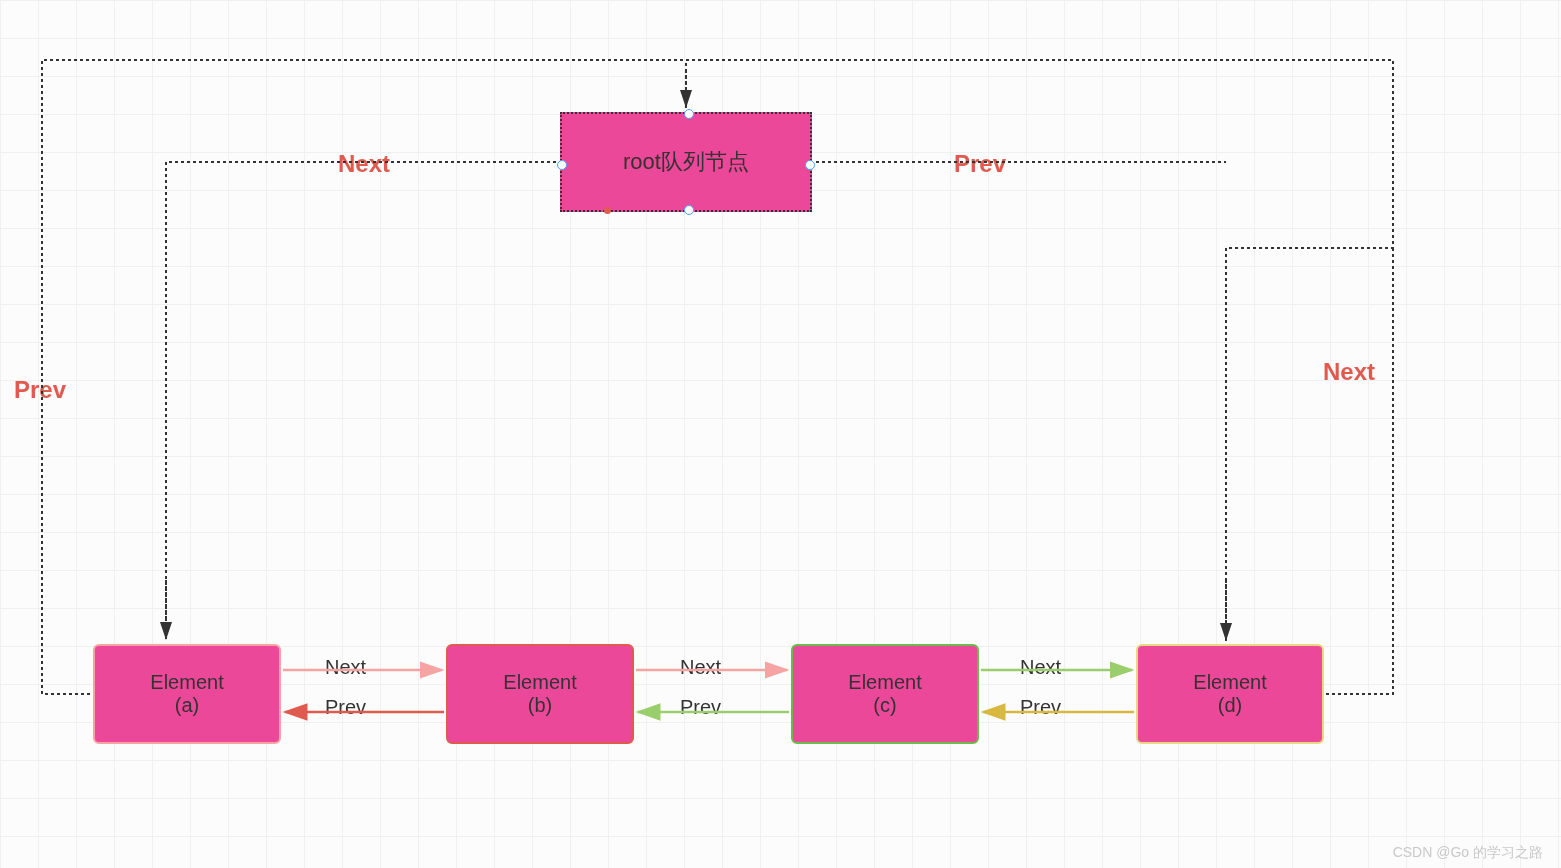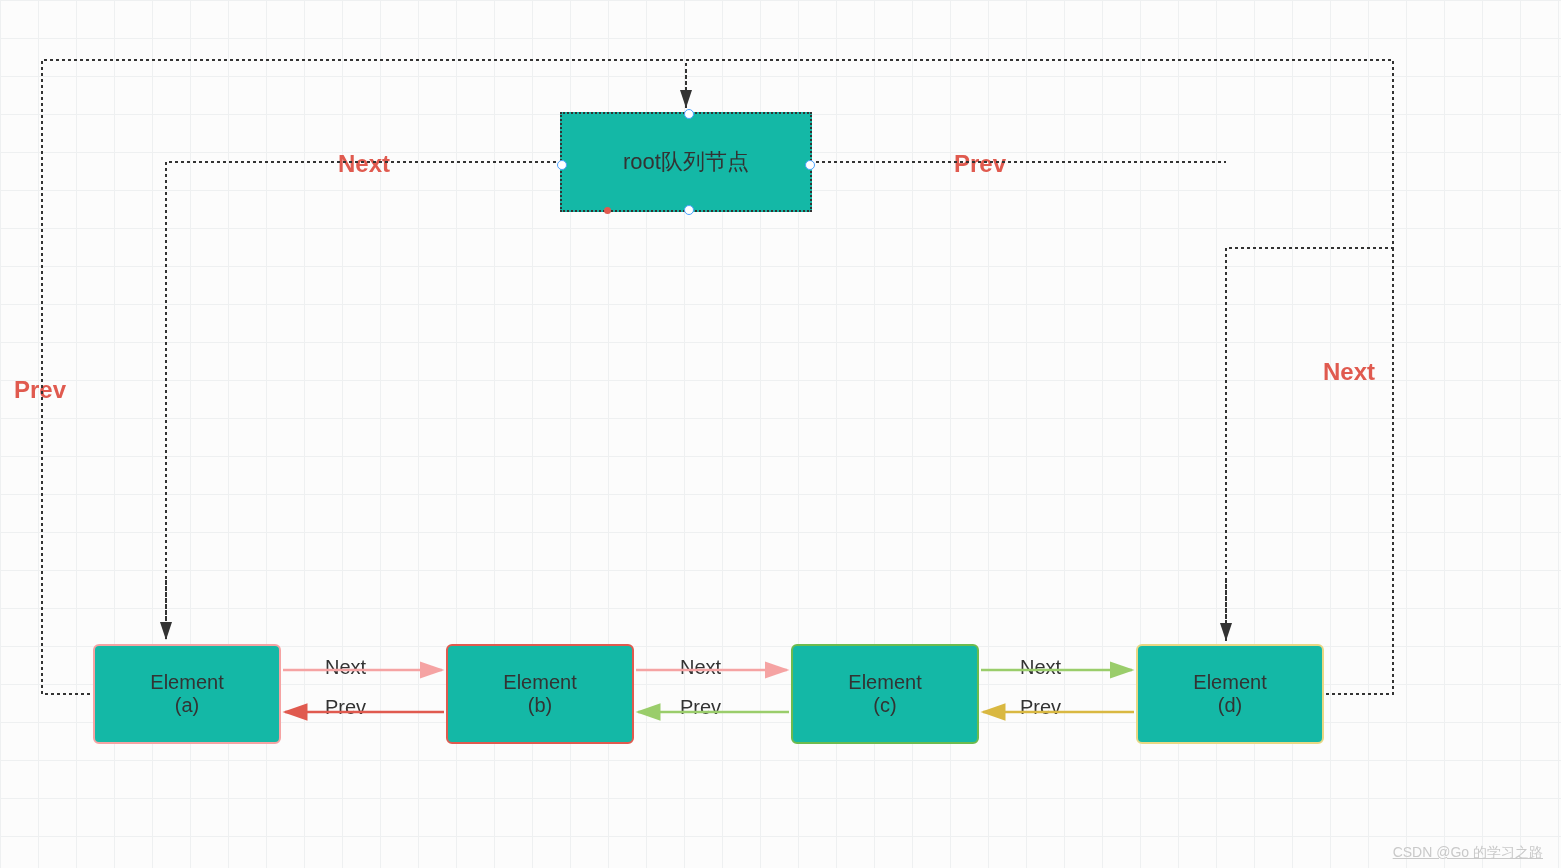--- a/index.html
+++ b/index.html
@@ -17,21 +17,21 @@
     overflow: hidden;
   }
   .node {
     position: absolute;
     display: flex;
     flex-direction: column;
     align-items: center;
     justify-content: center;
     font-size: 20px;
     color: #333;
-    background: #14b8a6;
+    background: #ec4899;
     box-sizing: border-box;
   }
   .root-node {
     border: 2px dotted #333;
     font-size: 22px;
   }
   .handle {
     position: absolute;
     width: 8px; height: 8px;
     border: 1px solid #4aa3ff;
@@ -54,21 +54,20 @@
     position: absolute;
     font-size: 20px;
     color: #333;
   }
   .watermark {
     position: absolute;
     bottom: 6px;
     right: 18px;
     font-size: 14px;
     color: #c9c9c9;
-    text-decoration: underline;
   }
   svg.overlay {
     position: absolute;
     left: 0; top: 0;
     width: 1561px;
     height: 868px;
     pointer-events: none;
   }
 </style>
 </head>

